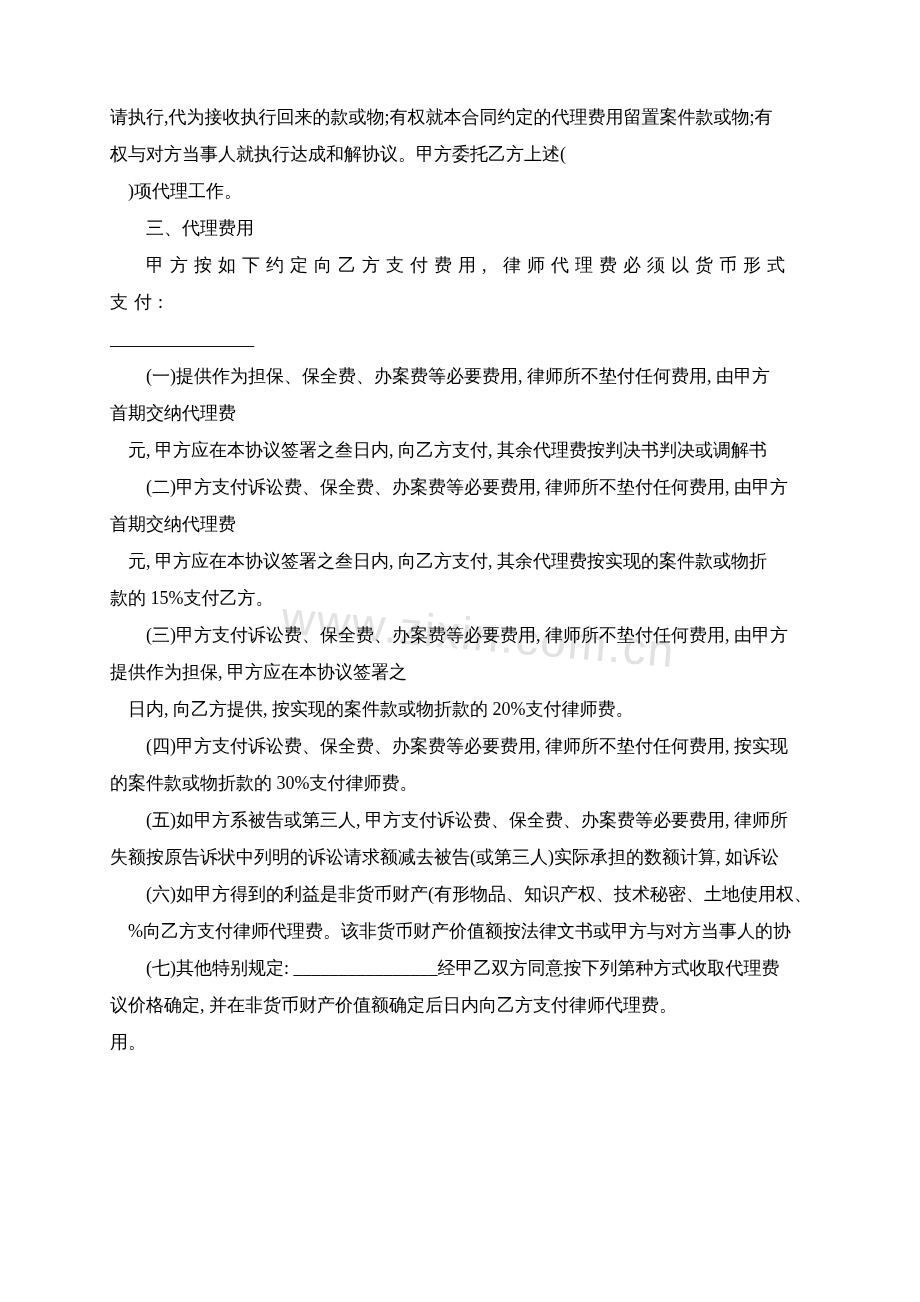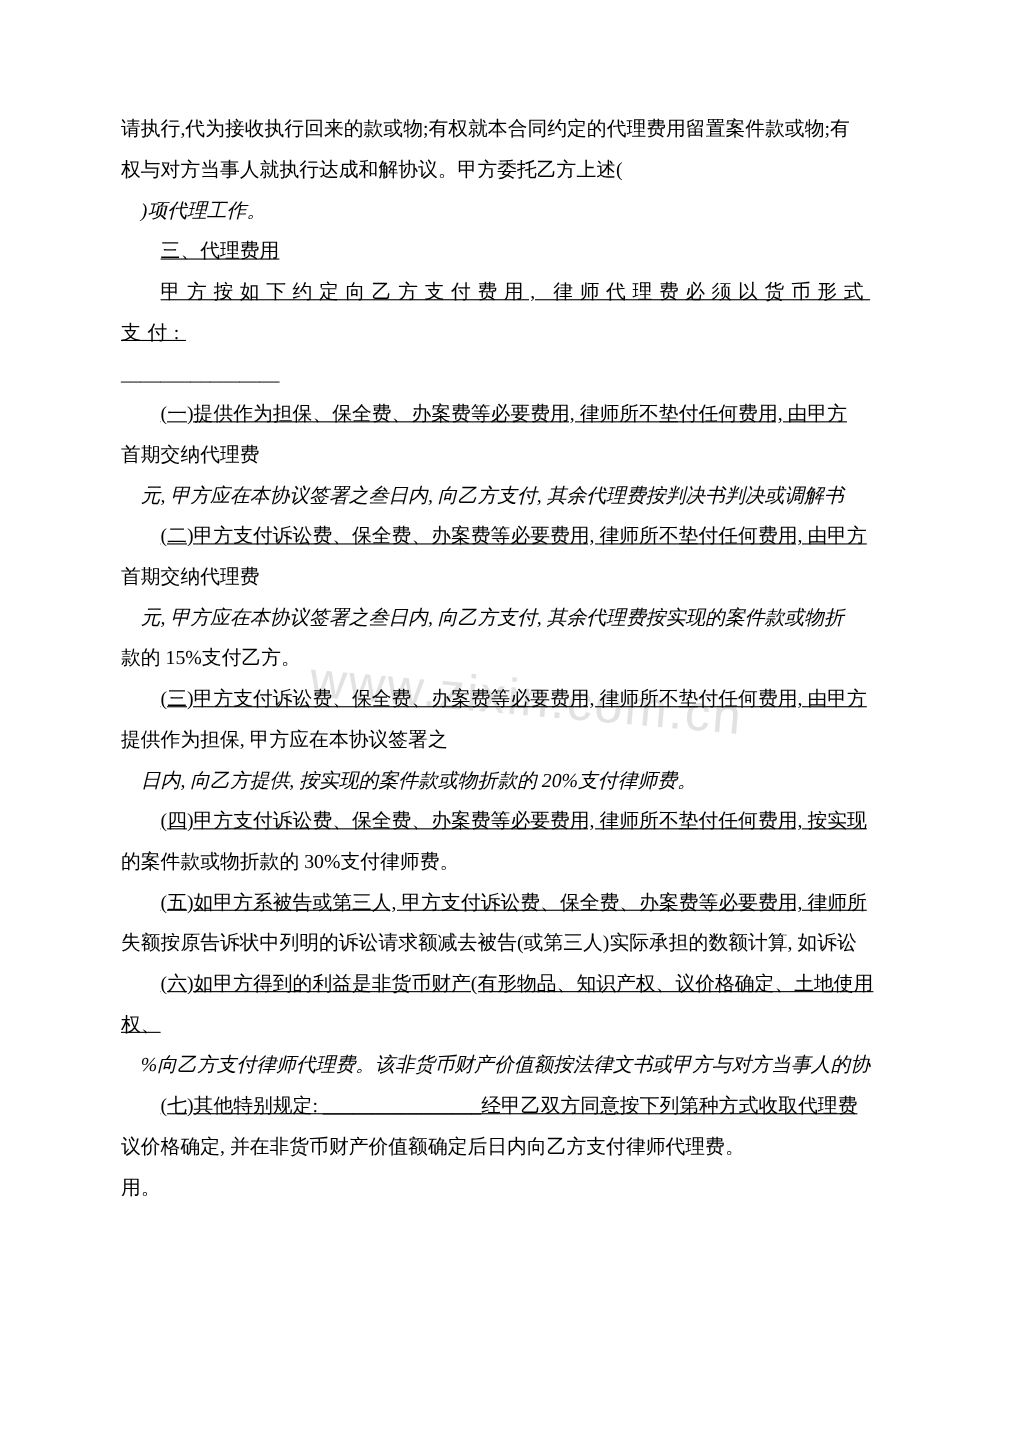--- a/index.html
+++ b/index.html
@@ -38,22 +38,22 @@
     font-size: 18px;
     line-height: 37px;
     z-index: 1;
   }
   .line {
     margin: 0;
     padding: 0;
     white-space: pre-wrap;
     text-align: left;
   }
-  .ind1 { text-indent: 18px; font-style: italic; }
-  .ind2 { text-indent: 36px; text-decoration: underline; }
+  .ind1 { text-indent: 18px; }
+  .ind2 { text-indent: 36px; }
   .wide { letter-spacing: 6px; }
 </style>
 </head>
 <body>
 
 <div class="page">
 
   <div class="watermark">www.zixin.com.cn</div>
 
   <div class="content">
@@ -70,20 +70,20 @@
     <p class="line ind0">首期交纳代理费</p>
     <p class="line ind1">元, 甲方应在本协议签署之叁日内, 向乙方支付, 其余代理费按实现的案件款或物折</p>
     <p class="line ind0">款的 15%支付乙方。</p>
     <p class="line ind2">(三)甲方支付诉讼费、保全费、办案费等必要费用, 律师所不垫付任何费用, 由甲方</p>
     <p class="line ind0">提供作为担保, 甲方应在本协议签署之</p>
     <p class="line ind1">日内, 向乙方提供, 按实现的案件款或物折款的 20%支付律师费。</p>
     <p class="line ind2">(四)甲方支付诉讼费、保全费、办案费等必要费用, 律师所不垫付任何费用, 按实现</p>
     <p class="line ind0">的案件款或物折款的 30%支付律师费。</p>
     <p class="line ind2">(五)如甲方系被告或第三人, 甲方支付诉讼费、保全费、办案费等必要费用, 律师所</p>
     <p class="line ind0">失额按原告诉状中列明的诉讼请求额减去被告(或第三人)实际承担的数额计算, 如诉讼</p>
-    <p class="line ind2">(六)如甲方得到的利益是非货币财产(有形物品、知识产权、议价格确定、土地使用权、</p>
+    <p class="line ind2">(六)如甲方得到的利益是非货币财产(有形物品、知识产权、技术秘密、土地使用权、</p>
     <p class="line ind1">%向乙方支付律师代理费。该非货币财产价值额按法律文书或甲方与对方当事人的协</p>
     <p class="line ind2">(七)其他特别规定: ________________经甲乙双方同意按下列第种方式收取代理费</p>
     <p class="line ind0">议价格确定, 并在非货币财产价值额确定后日内向乙方支付律师代理费。</p>
     <p class="line ind0">用。</p>
   </div>
 
 </div>
 
 </body></html>

